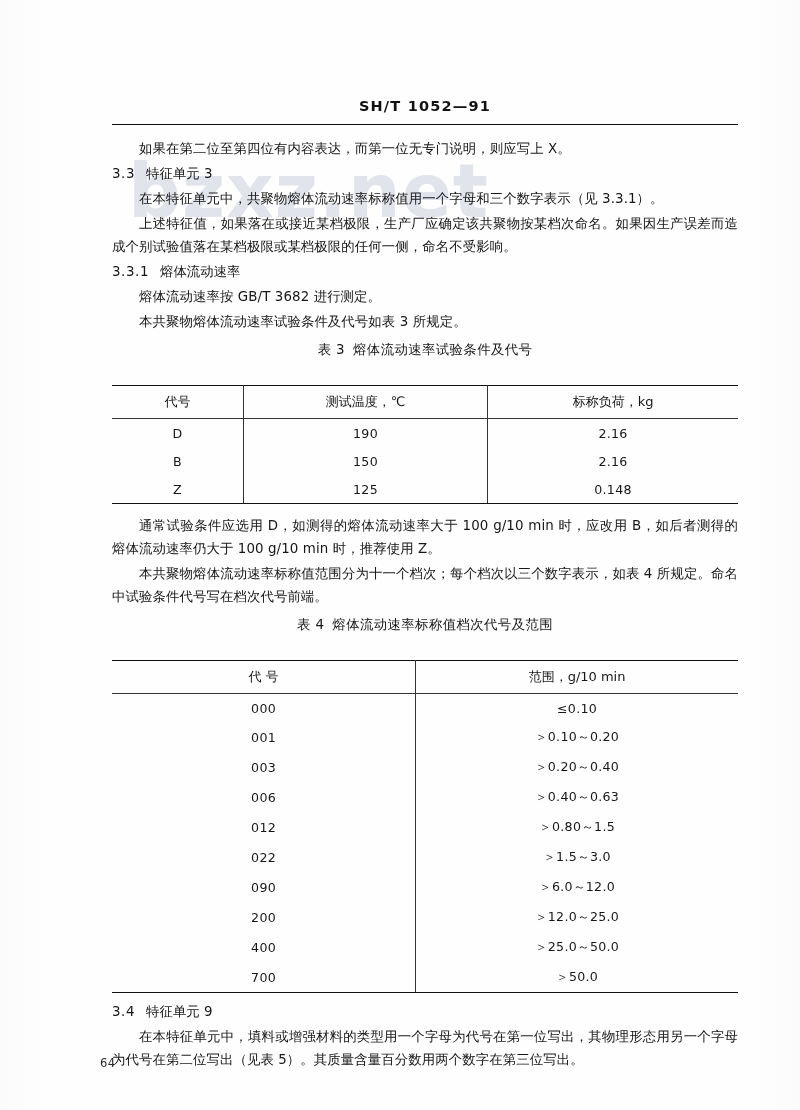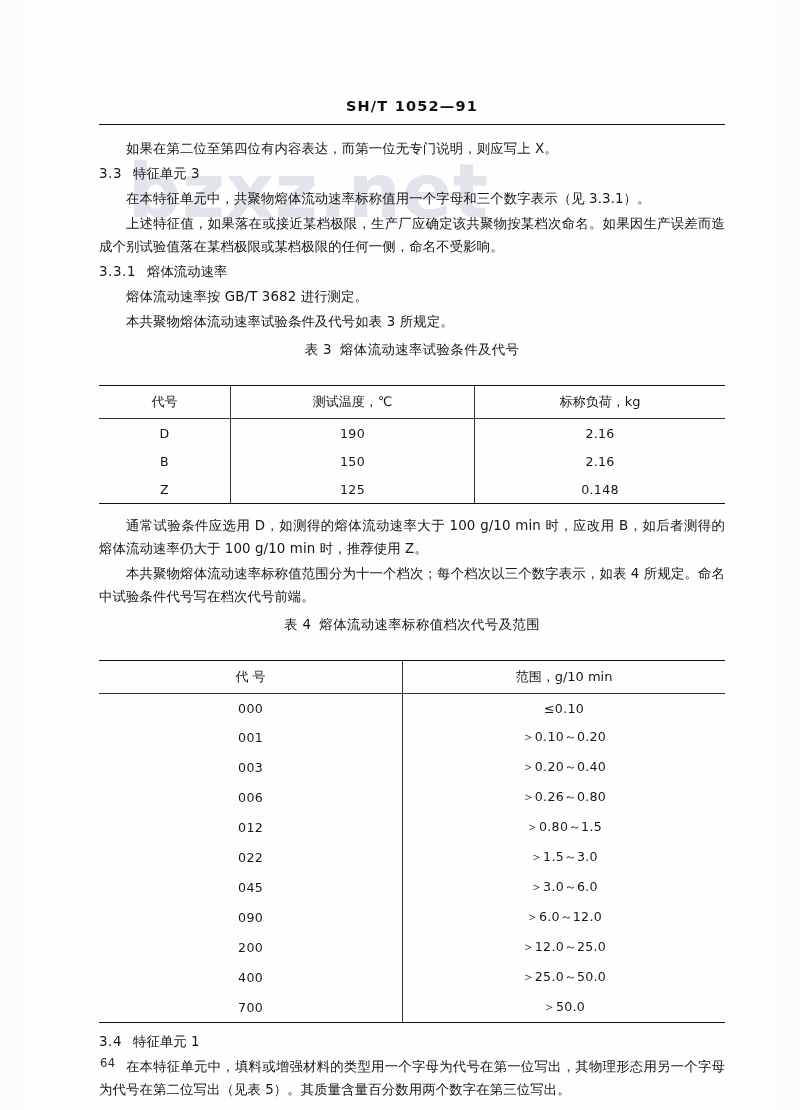--- a/index.html
+++ b/index.html
@@ -45,21 +45,21 @@
     color: #dfe3ea;
     opacity: 0.92;
     user-select: none;
     pointer-events: none;
     white-space: nowrap;
   }
 
   
   .content {
     position: absolute;
-    left: 99px;
+    left: 112px;
     top: 0;
     width: 626px;
   }
 
   .std-header {
     text-align: center;
     font-size: 14.5px;
     font-weight: bold;
     letter-spacing: 1.2px;
     font-family: "DejaVu Sans", "Liberation Sans", sans-serif;
@@ -231,35 +231,31 @@
         <tr>
           <td>001</td>
           <td class="vline">＞0.10～0.20</td>
         </tr>
         <tr>
           <td>003</td>
           <td class="vline">＞0.20～0.40</td>
         </tr>
         <tr>
           <td>006</td>
-          <td class="vline">＞0.26～0.80</td>
+          <td class="vline">＞0.40～0.63</td>
         </tr>
         <tr>
           <td>012</td>
           <td class="vline">＞0.80～1.5</td>
         </tr>
         <tr>
           <td>022</td>
           <td class="vline">＞1.5～3.0</td>
         </tr>
         <tr>
-          <td>045</td>
-          <td class="vline">＞3.0～6.0</td>
-        </tr>
-        <tr>
           <td>090</td>
           <td class="vline">＞6.0～12.0</td>
         </tr>
         <tr>
           <td>200</td>
           <td class="vline">＞12.0～25.0</td>
         </tr>
         <tr>
           <td>400</td>
           <td class="vline">＞25.0～50.0</td>
@@ -267,21 +263,21 @@
         <tr>
           <td>700</td>
           <td class="vline">＞50.0</td>
         </tr>
       </tbody>
     </table>
 
     <div class="gap-small"></div>
 
     <div class="clause">
-      <span class="num">3.4</span><span>特征单元 1</span>
+      <span class="num">3.4</span><span>特征单元 9</span>
     </div>
 
     <p class="body-text indent2">在本特征单元中，填料或增强材料的类型用一个字母为代号在第一位写出，其物理形态用另一个字母为代号在第二位写出（见表 5）。其质量含量百分数用两个数字在第三位写出。</p>
 
   </div>
 
   <div class="page-number">64</div>
 </div>
 
 </body></html>

